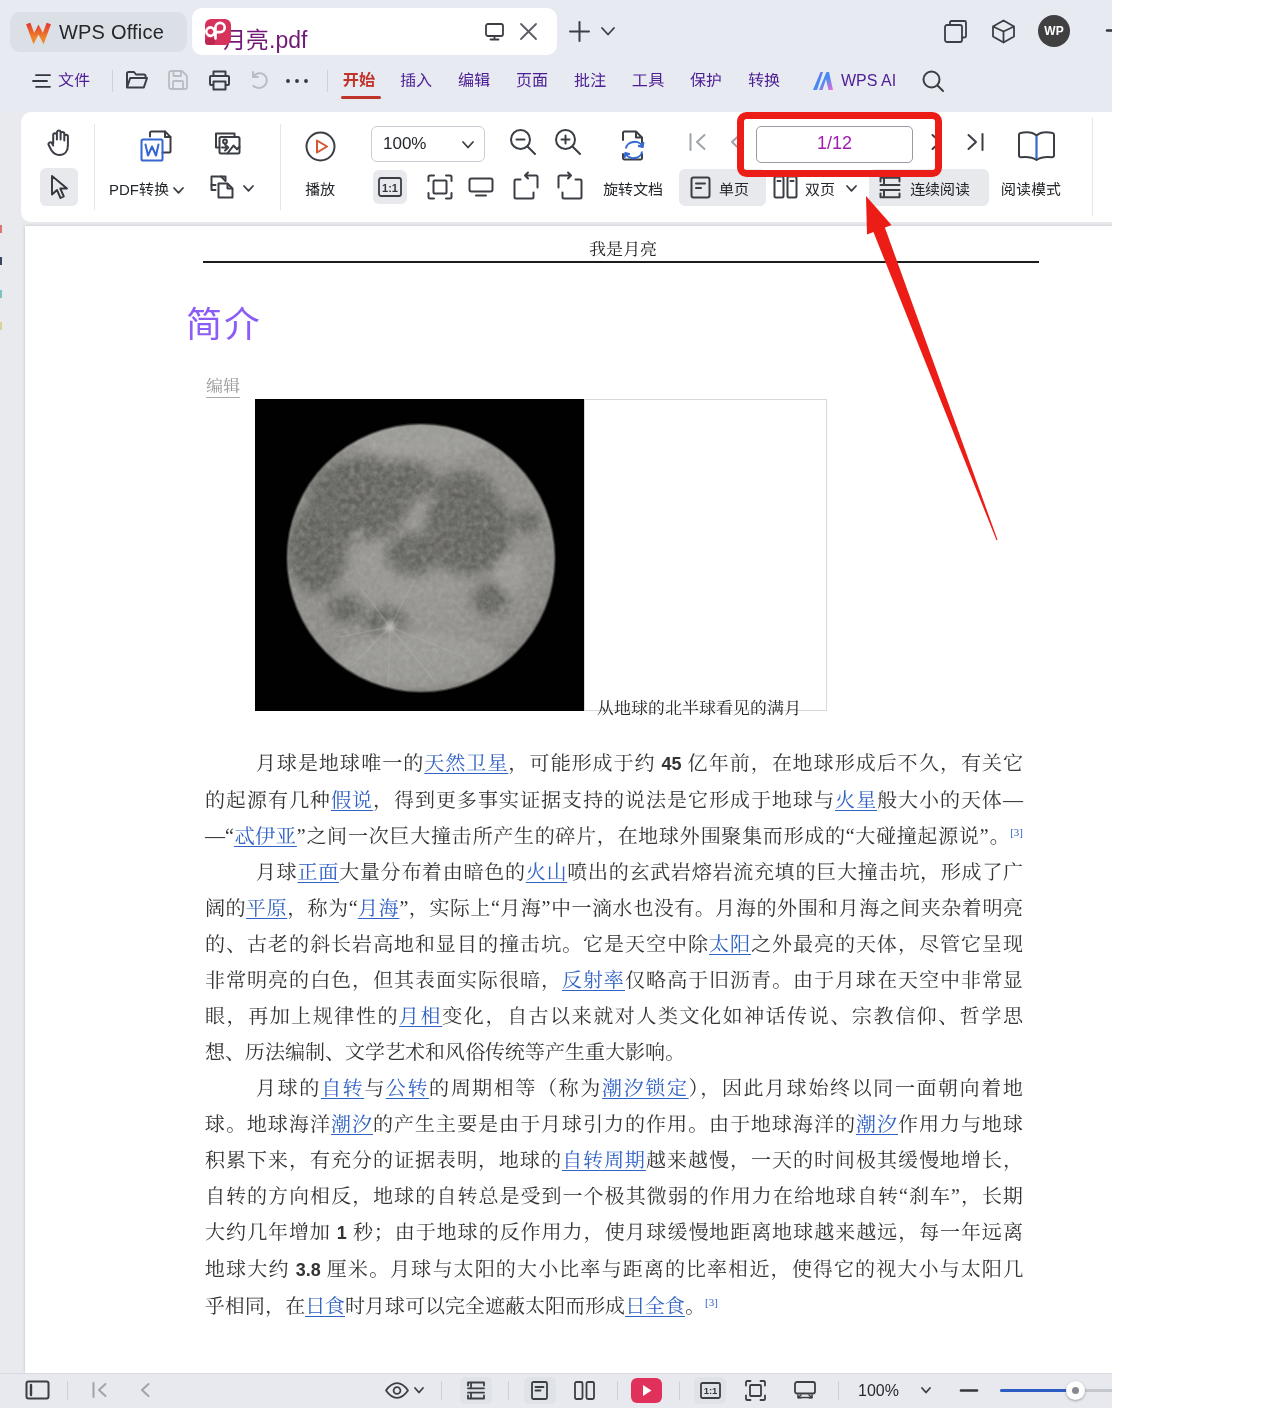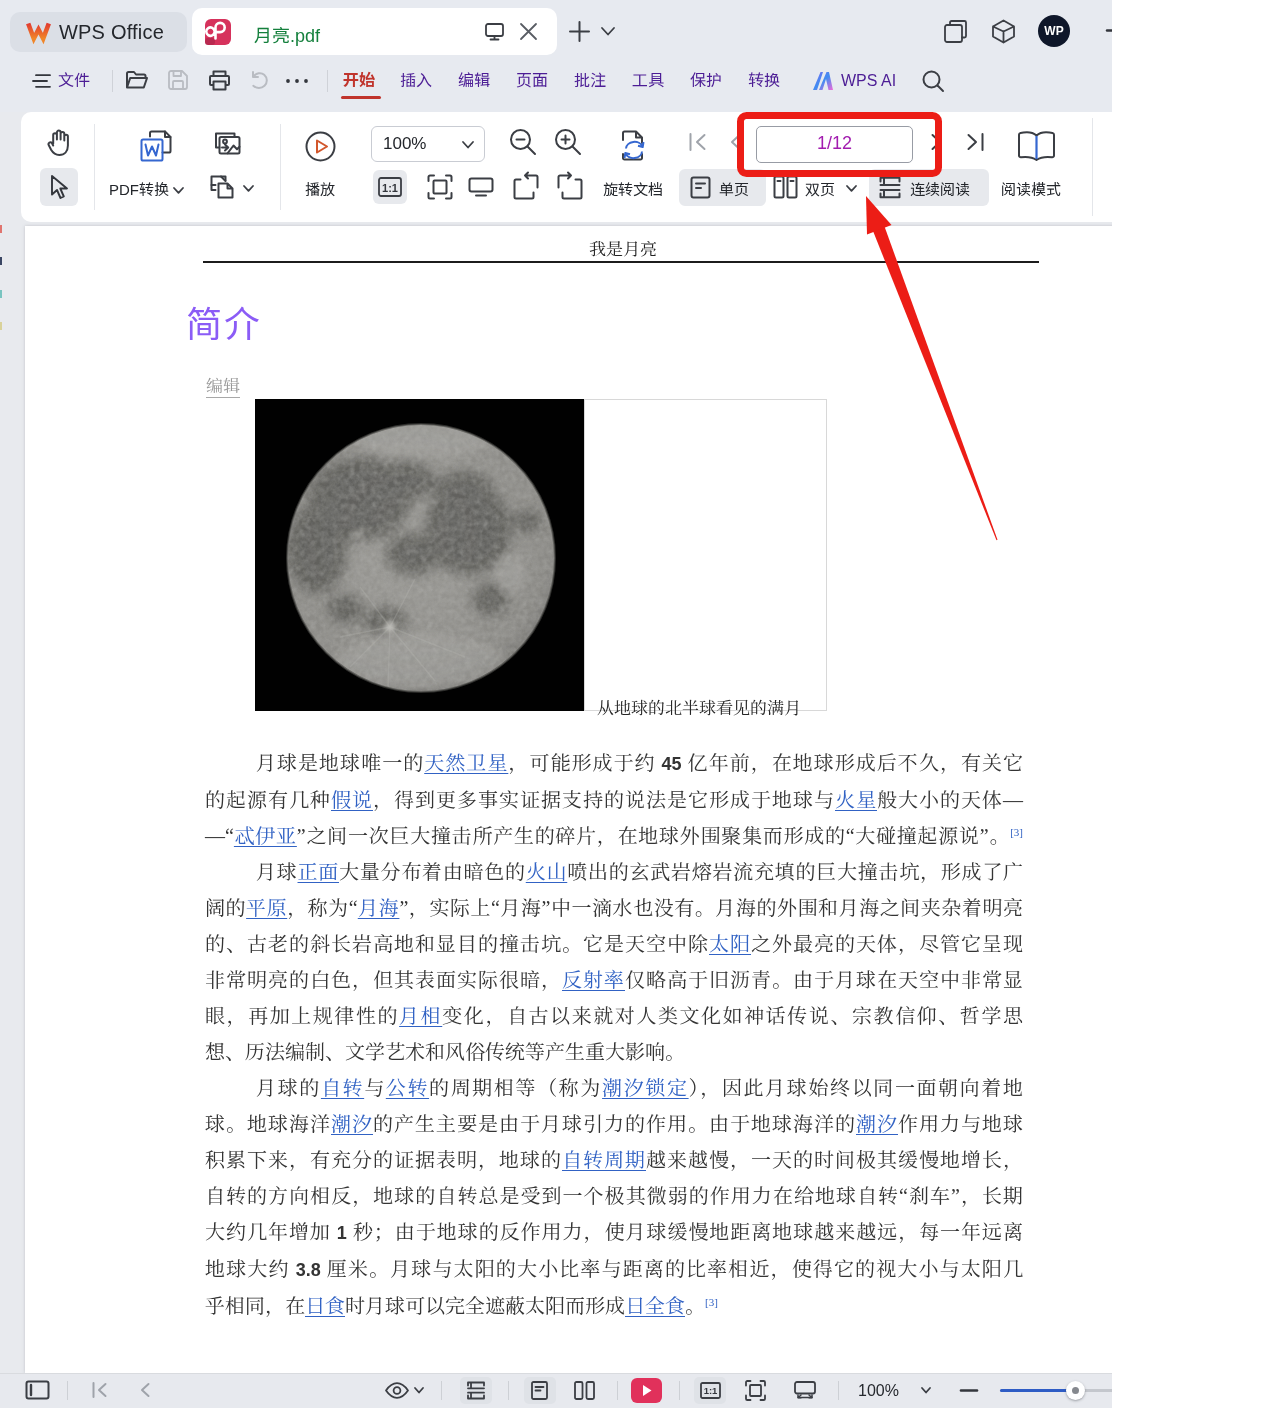--- a/index.html
+++ b/index.html
@@ -6,21 +6,21 @@
 #app{position:relative;width:1112px;height:1408px;overflow:hidden;background:#e8eaee;font-family:"Liberation Sans","Noto Sans SC","Noto Sans JP",sans-serif;-webkit-font-smoothing:antialiased}
 .abs{position:absolute}
 svg{display:block;overflow:visible}
 .ik{stroke:#3b3e44;stroke-width:1.8;fill:none;stroke-linecap:round;stroke-linejoin:round}
 .ik2{stroke:#3b3e44;stroke-width:2;fill:none;stroke-linecap:round;stroke-linejoin:round}
 .gk{stroke:#9fa3aa;stroke-width:2;fill:none;stroke-linecap:round;stroke-linejoin:round}
 #titlebar{position:absolute;left:0;top:0;width:1266px;height:112px;background:#e7eaf0}
 .wpsbtn{position:absolute;left:10px;top:12px;width:177px;height:40px;background:#dbdfe6;border-radius:10px}
 .wpstext{position:absolute;left:59px;top:21px;font-size:20px;color:#24272c;letter-spacing:0.2px}
 .tab{position:absolute;left:192px;top:8px;width:365px;height:47px;background:#fff;border-radius:10px}
-.tabtitle{position:absolute;left:62px;top:13px;font-size:18px;color:#15803d}
+.tabtitle{position:absolute;left:31px;top:13px;font-size:23px;color:#701a75}
 .mitem{position:absolute;top:70px;font-size:16px;line-height:22px;color:#4c1d95;white-space:nowrap;font-family:"Liberation Sans","Noto Sans SC","Noto Sans JP",sans-serif}
 #toolbar{position:absolute;left:21px;top:112px;width:1225px;height:110px;background:#fff;border-radius:10px}
 .vsep{position:absolute;width:1px;background:#e4e6ea}
 .tlabel{position:absolute;font-size:15px;line-height:17px;color:#23262b;white-space:nowrap}
 .gbtn{position:absolute;background:#e7e9ed;border-radius:6px}
 #page{position:absolute;left:25px;top:226px;width:1221px;height:1147px;background:#fff;box-shadow:0 0 3px rgba(120,125,135,.35)}
 #scrollstrip{position:absolute;left:1246px;top:222px;width:20px;height:1151px;background:#edeff3}
 #thumb{position:absolute;left:1249px;top:262px;width:12px;height:68px;border-radius:6px;background:#c6c9cf}
 #statusbar{position:absolute;left:0;top:1373px;width:1266px;height:35px;background:#e7e9ee;border-top:1px solid #d9dbdf;box-sizing:border-box}
 .sgbtn{position:absolute;top:1377px;width:32px;height:27px;background:#dfe2e7;border-radius:5px}
@@ -70,21 +70,21 @@
   <svg class="abs" style="left:601px;top:27px" width="14" height="9" viewBox="0 0 14 9">
       <path d="M1 1 L7 7.5 L13 1" stroke="#3b3e44" stroke-width="1.8" fill="none" stroke-linecap="round" stroke-linejoin="round"></path>
     </svg>
   <svg class="abs ik" style="left:944px;top:20px" width="23" height="23" viewBox="0 0 23 23">
     <rect x="1" y="5" width="17" height="17" rx="2"></rect>
       <path d="M6 5 V2.5 a1.5 1.5 0 0 1 1.5-1.5 H20.5 a1.5 1.5 0 0 1 1.5 1.5 V16 a1.5 1.5 0 0 1-1.5 1.5 H18"></path>
   </svg>
   <svg class="abs ik" style="left:991px;top:19px" width="25" height="25" viewBox="0 0 25 25">
     <path d="M12.5 1.5 L23 7.5 V17.5 L12.5 23.5 L2 17.5 V7.5 Z M12.5 12.5 L23 7.5 M12.5 12.5 L2 7.5 M12.5 12.5 V23.5"></path>
   </svg>
-  <div class="abs" style="left:1038px;top:15px;width:32px;height:32px;border-radius:50%;background:#0f172a;color:#fff;font-size:12px;text-align:center;line-height:32px;font-weight:bold">WP</div>
+  <div class="abs" style="left:1038px;top:15px;width:32px;height:32px;border-radius:50%;background:#404040;color:#fff;font-size:12px;text-align:center;line-height:32px;font-weight:bold">WP</div>
   <svg class="abs" style="left:1107px;top:29px" width="18" height="3" viewBox="0 0 18 3">
       <path d="M0 1.5 h18" stroke="#33363c" stroke-width="2.4" stroke-linecap="round"></path>
     </svg>
   <svg class="abs" style="left:1169px;top:22px" width="16" height="16" viewBox="0 0 16 16">
       <rect x="1" y="1" width="14" height="14" stroke="#33363c" stroke-width="2" fill="none"></rect>
     </svg>
   <svg class="abs" style="left:1229px;top:22px" width="16" height="16" viewBox="0 0 16 16">
       <path d="M1 1 L15 15 M15 1 L1 15" stroke="#33363c" stroke-width="2" stroke-linecap="round"></path>
     </svg>
   <svg class="abs" style="left:1250px;top:0" width="16" height="16" viewBox="0 0 16 16">

